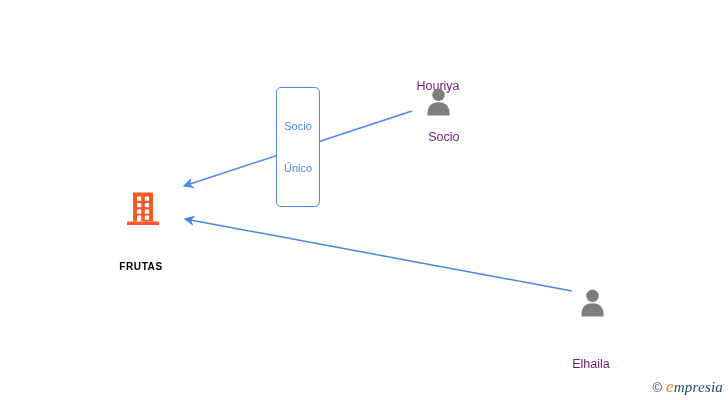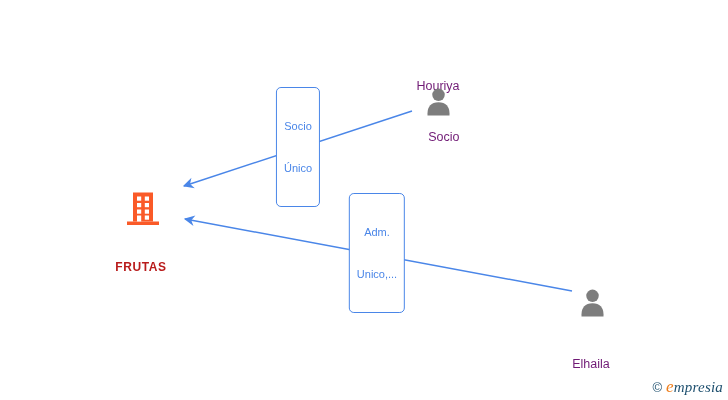--- a/index.html
+++ b/index.html
@@ -5,21 +5,21 @@
   html,body{margin:0;padding:0;background:#fff;}
   .canvas{
     position:relative;width:728px;height:400px;background:#ffffff;overflow:hidden;
     font-family:"Liberation Sans", sans-serif;
   }
   .edges-svg{position:absolute;left:0;top:0;width:728px;height:400px;}
   .node{position:absolute;}
   .icon-wrap{display:block;}
   .company-label{
     position:absolute;left:141px;top:227px;transform:translateX(-50%);
-    text-align:center;color:#b91c1c;font-weight:bold;font-size:12px;
+    text-align:center;color:#000000;font-weight:bold;font-size:10px;
     line-height:16px;letter-spacing:0.6px;white-space:pre;
   }
   .person-label{
     position:absolute;transform:translateX(-50%);text-align:right;
     color:#701a75;font-size:12.5px;line-height:17px;white-space:pre;
   }
   .person-label.houriya{left:438px;top:44px;}
   .person-label.elhaila{left:591px;top:322px;}
   .edge-label{
     position:absolute;transform:translate(-50%,-50%);
@@ -96,23 +96,19 @@
   </div>
   <div class="person-label elhaila">
     <div>Elhaila</div>
     
   </div>
 
   <div class="edge-label socio">
     <div>Socio</div>
     <div>Único</div>
   </div>
-  <div class="edge-label adm">
-    <div>Adm.</div>
-    <div>Unico,...</div>
-  </div>
 
   <div class="watermark">
     <span class="copy">©</span>
     <span class="brand"><span class="initial">e</span><span class="rest">mpresia</span></span>
   </div>
 
 </div>
 
 </body></html>

